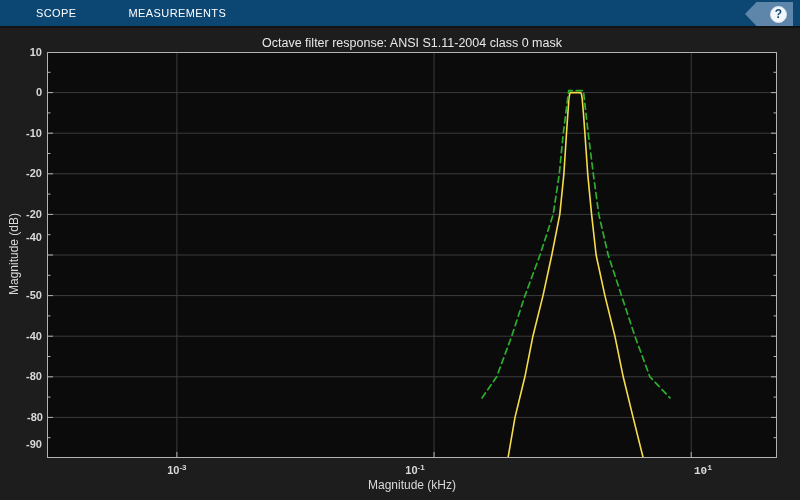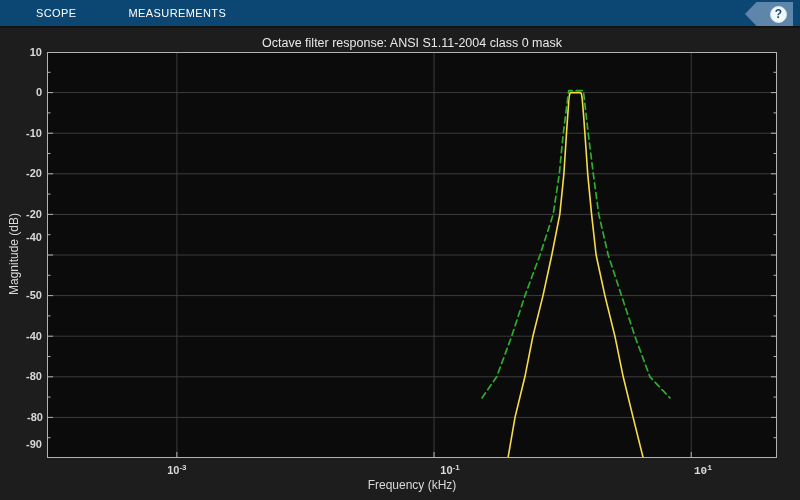--- a/index.html
+++ b/index.html
@@ -121,19 +121,19 @@
         <div class="ytick-label" style="top: 177.9px;">-20</div>
         <div class="ytick-label" style="top: 201px;">-40</div>
         <div class="ytick-label" style="top: 259.1px;">-50</div>
         <div class="ytick-label" style="top: 299.7px;">-40</div>
         <div class="ytick-label" style="top: 340.3px;">-80</div>
         <div class="ytick-label" style="top: 380.9px; padding-left: 27px;">-80</div>
         <div class="ytick-label" style="top: 408px; padding-left: 20px;">-90</div>
       </div>
     <div id="xtick-container">
         <div class="xtick-label" style="left: 176.875px; top: 433px;"><span>10</span><span class="exp">-3</span></div>
-        <div class="xtick-label" style="left: 450px; top: 433px;"><span>10</span><span class="exp">-1</span></div>
+        <div class="xtick-label" style="left: 415px; top: 433px;"><span>10</span><span class="exp">-1</span></div>
         <div class="xtick-label" style="left: 703px; top: 433px; font-family: Liberation Mono, monospace;"><span>10</span><span class="exp">1</span></div>
       </div>
-    <div class="xlabel">Frequency (kHz)</div>
+    <div class="xlabel">Magnitude (kHz)</div>
   </div>
 
 </div>
 
 </body></html>

